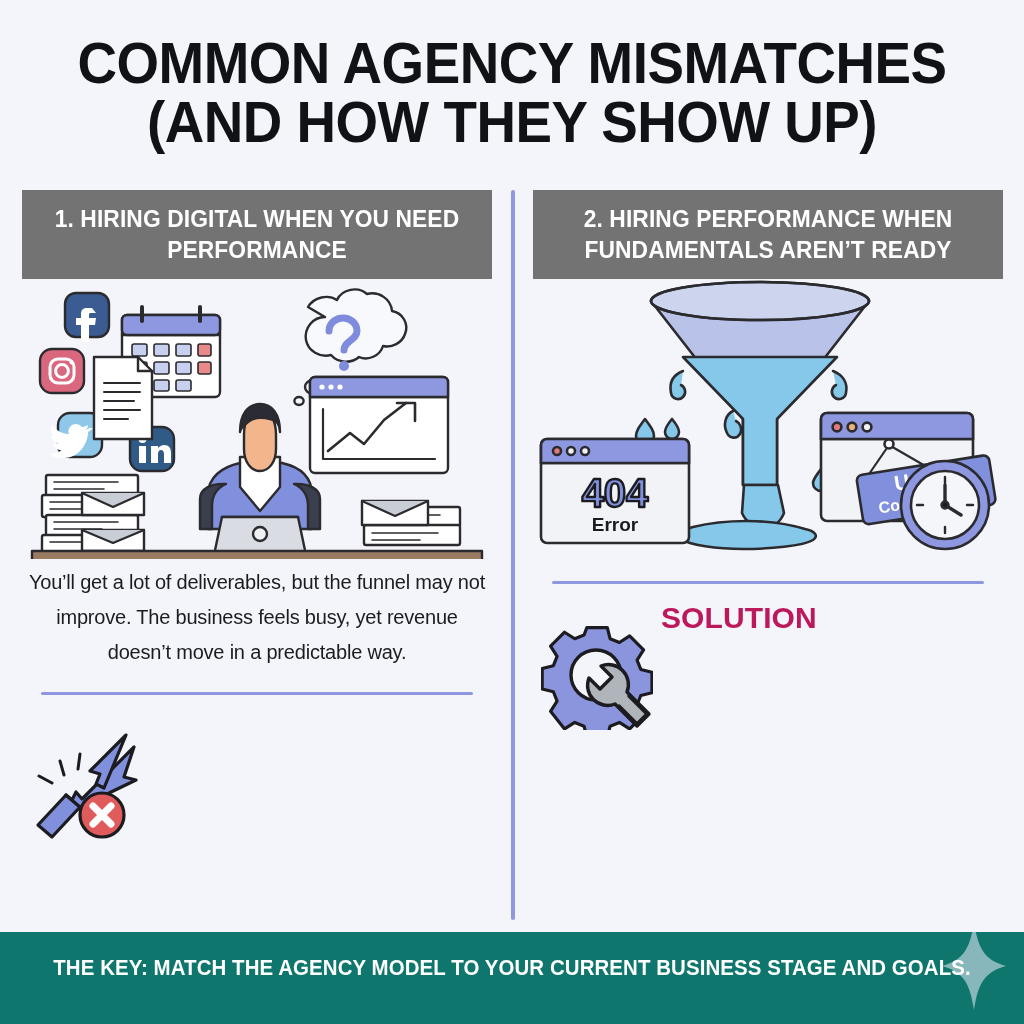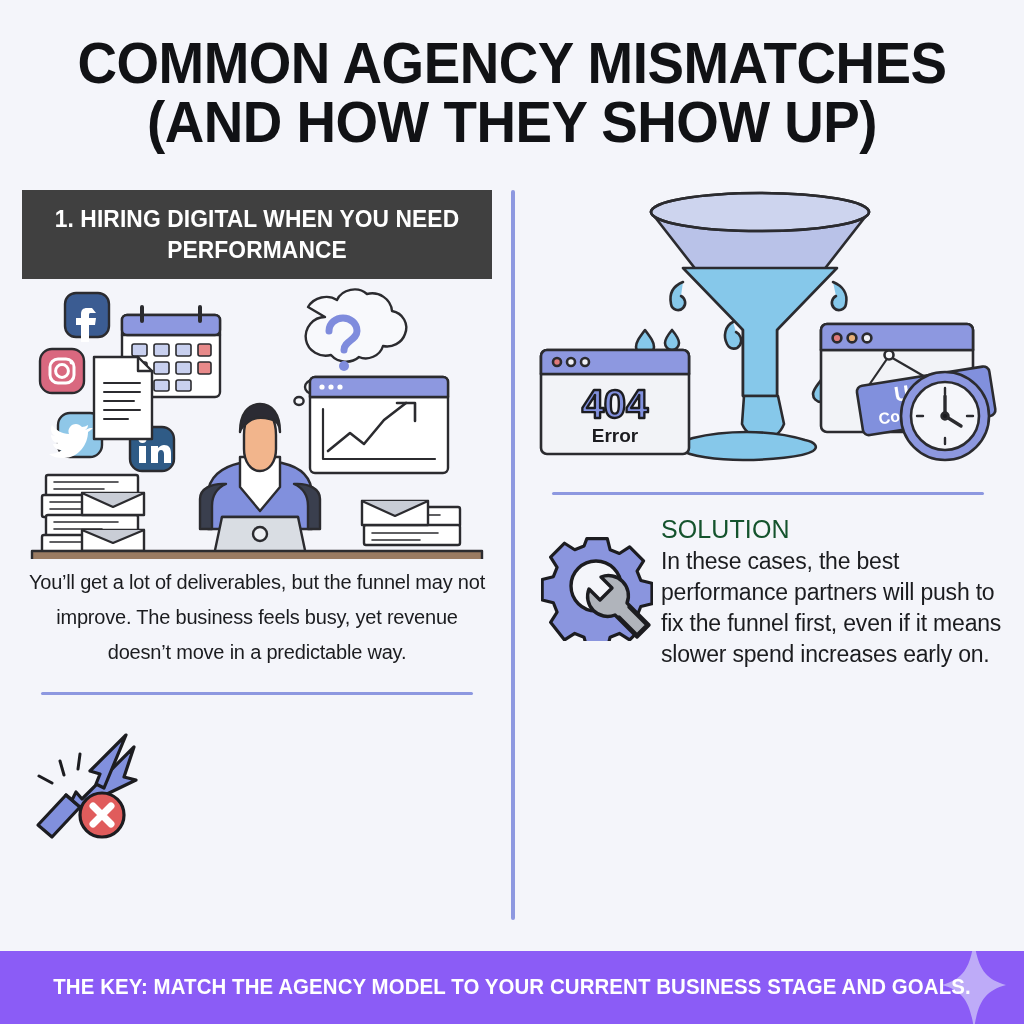--- a/index.html
+++ b/index.html
@@ -27,21 +27,21 @@
     position:absolute;left:511px;top:190px;width:4px;height:730px;
     background:#8d98e0;border-radius:2px;
   }
 
   
   .col{position:absolute;top:190px;width:470px;}
   .col.left{left:22px;}
   .col.right{left:533px;}
 
   .band{
-    width:100%;height:89px;background:#404040;
+    width:100%;height:89px;background:#737373;
     display:flex;align-items:center;justify-content:center;
     box-sizing:border-box;padding:0 12px;
   }
   .band-text{
     color:#ffffff;font-weight:800;font-size:23.5px;line-height:31px;
     text-align:center;letter-spacing:0.1px;
     transform:scaleX(0.97);
   }
 
   
@@ -60,32 +60,32 @@
   .hrule{
     margin:22px auto 0 auto;width:432px;height:3px;
     background:#8d98e0;border-radius:2px;
   }
 
   
   .bottom{display:flex;margin-top:20px;width:470px;}
   .bicon{width:128px;flex:0 0 128px;display:flex;align-items:flex-start;justify-content:center;padding-top:14px;}
   .btext{flex:1;}
   .bhead{
-    color:#14532d;font-weight:400;font-size:25px;line-height:28px;
+    color:#be185d;font-weight:700;font-size:30px;line-height:28px;
     letter-spacing:0.1px;margin-bottom:3px;
   }
   .bbody{
     color:#1b1c1f;font-size:23px;line-height:31px;font-weight:500;
     letter-spacing:-0.2px;
   }
 
   
   .footer{
-    position:absolute;left:0;bottom:0;width:1024px;height:73px;
-    background:#8b5cf6;overflow:hidden;
+    position:absolute;left:0;bottom:0;width:1024px;height:92px;
+    background:#0f766e;overflow:hidden;
   }
   .footer-text{
     position:absolute;left:0;top:0;width:1024px;height:73px;
     display:flex;align-items:center;justify-content:center;
     color:#ffffff;font-weight:800;font-size:21.5px;letter-spacing:0.1px;
     transform:scaleX(0.95);z-index:2;
   }
   .sparkle{position:absolute;right:14px;top:-14px;z-index:1;opacity:.55;}
 </style>
 </head>
@@ -226,20 +226,23 @@
             <circle cx="72" cy="86" r="22" fill="#e05c5c"></circle>
             <path d="M63 77l18 18M81 77l-18 18" stroke="#ffffff" stroke-width="7"></path>
           </g>
         </svg>
       </div>
     </div>
   </div>
 
   <div class="col right">
 
+    <div class="band">
+      <div class="band-text">2. HIRING PERFORMANCE WHEN FUNDAMENTALS AREN’T READY</div>
+    </div>
 
     <div class="art">
       <svg width="470" height="280" viewBox="0 0 470 280" xmlns="http://www.w3.org/2000/svg">
         <g stroke="#2b2b2f" stroke-width="2.6" stroke-linejoin="round" stroke-linecap="round">
 
           <path d="M118 22h218l-92 118v66h-34v-66z" fill="#b9c2e8"></path>
           <ellipse cx="227" cy="22" rx="109" ry="19" fill="#cdd4ee"></ellipse>
           <path d="M150 78h154l-60 62v66h-34v-66z" fill="#86c8ea"></path>
           <ellipse cx="227" cy="22" rx="109" ry="19" fill="none"></ellipse>
 
@@ -297,21 +300,20 @@
           <g stroke="#1c1c20" stroke-width="3.4" stroke-linejoin="round" stroke-linecap="round">
             <path d="M45 6h22l3 12 10 4 11-7 15 15-7 11 4 10 12 3v22l-12 3-4 10 7 11-15 15-11-7-10 4-3 12H45l-3-12-10-4-11 7L6 96l7-11-4-10L-3 72V50l12-3 4-10-7-11L21 11l11 7 10-4z" transform="translate(4,4) scale(0.93)" fill="#8a95de"></path>
             <circle cx="55" cy="57" r="25" fill="#f4f5fa"></circle>
             <path d="M60 48a20 20 0 0 1 26 26l22 22-12 12-22-22A20 20 0 0 1 48 60l11 11 12-12z" fill="#b0b4bb"></path>
             <path d="M88 78l18 18-10 10-18-18" fill="#b0b4bb"></path>
           </g>
         </svg>
       </div>
       <div class="btext">
         <div class="bhead">SOLUTION</div>
-        <div class="bbody">In these cases, the best performance partners will push to fix the funnel first, even if it means slower spend increases early on.</div>
       </div>
     </div>
   </div>
 
   <div class="footer">
     <div class="sparkle">
       <svg width="72" height="96" viewBox="0 0 72 96" xmlns="http://www.w3.org/2000/svg">
         <path d="M36 4c4 26 10 38 32 44-22 6-28 18-32 44-4-26-10-38-32-44 22-6 28-18 32-44z" fill="#e9ecfb"></path>
       </svg>
     </div>

